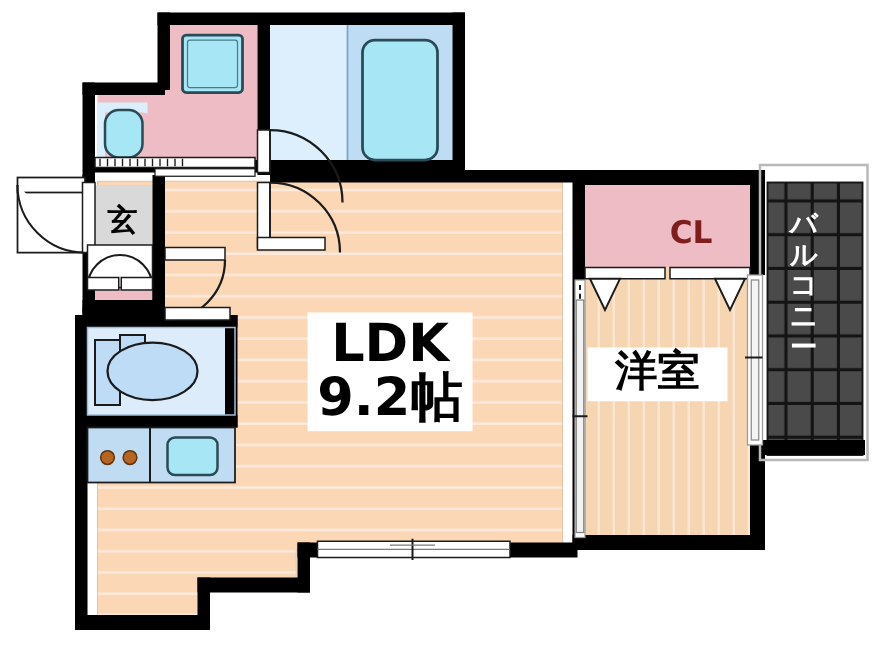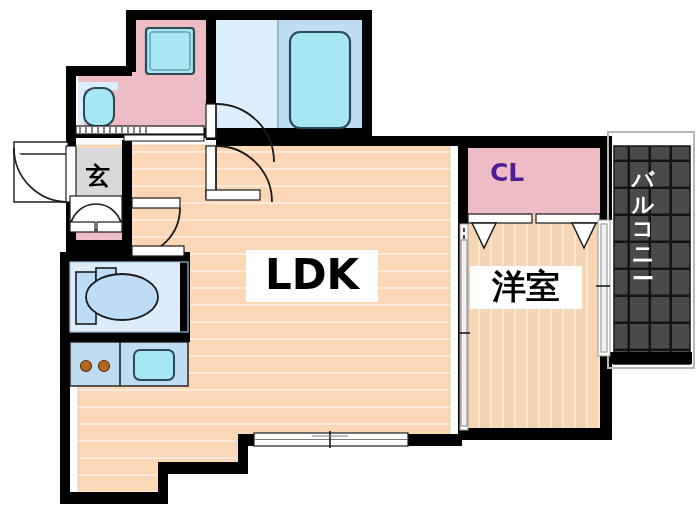--- a/index.html
+++ b/index.html
@@ -3,23 +3,23 @@
 <meta charset="utf-8">
 <title>Floor Plan</title>
 <style>
   html,body{margin:0;padding:0;background:#ffffff;}
   body{font-family:"Liberation Sans","DejaVu Sans",sans-serif;}
   #stage{position:relative;width:700px;height:525px;background:#ffffff;overflow:hidden;}
   #stage svg{position:absolute;left:0;top:0;}
   .roomlabel{position:absolute;background:#ffffff;color:#000;line-height:1.02;text-align:center;
              font-family:"DejaVu Sans","Liberation Sans",sans-serif;font-weight:700;white-space:nowrap;}
   #ldk-label{left:246px;top:250px;width:132px;font-size:42px;padding:4px 0 5px 0;}
-  #room-label{left:470px;top:266px;width:112px;font-size:34px;padding:3px 0 5px 0;}
-  #cl-label{position:absolute;left:490px;top:158px;width:80px;font-size:25px;font-weight:700;color:#4c1d95;
-            text-align:left;font-family:"DejaVu Sans","Liberation Sans",sans-serif;}
+  #room-label{left:470px;top:278px;width:112px;font-size:34px;padding:3px 0 5px 0;font-family:Liberation Serif, serif;}
+  #cl-label{position:absolute;left:490px;top:171px;width:80px;font-size:25px;font-weight:700;color:#7f1d1d;
+            text-align:right;font-family:"DejaVu Sans","Liberation Sans",sans-serif;}
   #gen-label{position:absolute;left:78px;top:160px;width:40px;font-size:24px;font-weight:700;color:#000;
              text-align:center;font-family:"DejaVu Sans","Liberation Sans",sans-serif;}
   #balcony-label{position:absolute;left:630px;top:168px;width:26px;font-size:22px;font-weight:700;color:#ffffff;
                  text-align:center;line-height:1.12;font-family:"DejaVu Sans","Liberation Sans",sans-serif;}
   #balcony-label span{display:block;}
 </style>
 </head>
 <body>
 
 <div id="stage">
@@ -269,20 +269,21 @@
     <g>
       <line x1="278" y1="20" x2="278" y2="128" stroke="#7aa6c4" stroke-width="1.4"></line>
     </g>
 
     <rect x="70" y="262" width="118" height="70" fill="none" stroke="#9fbcd6" stroke-width="1.2"></rect>
 
   </svg>
 
   <div class="roomlabel" id="ldk-label">
     <div>LDK</div>
+    <div>9.2帖</div>
   </div>
 
   <div class="roomlabel" id="room-label">
     <div>洋室</div>
   </div>
 
   <div id="cl-label">CL</div>
 
   <div id="gen-label">玄</div>
 

